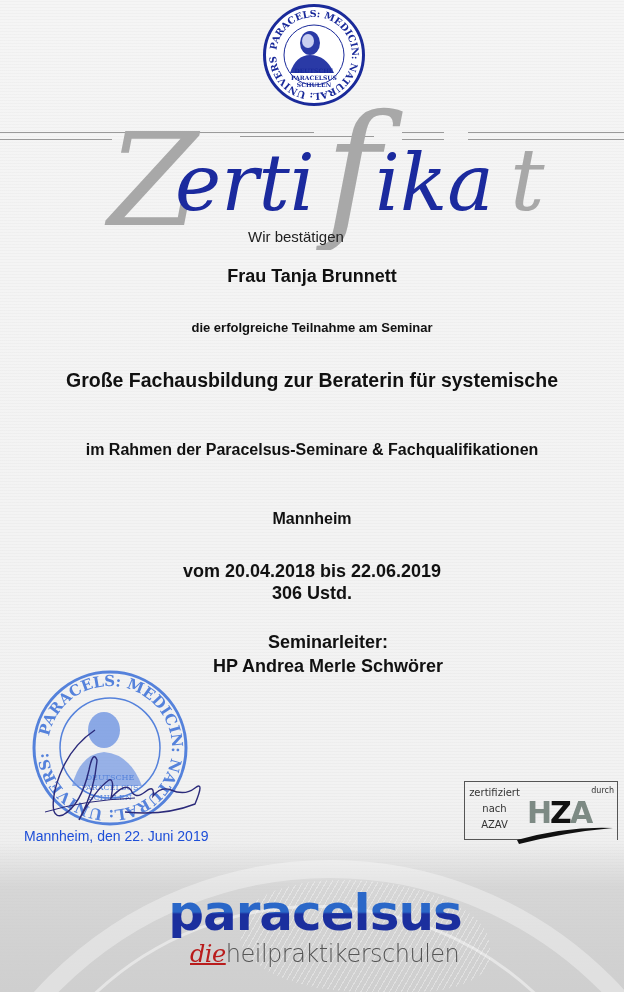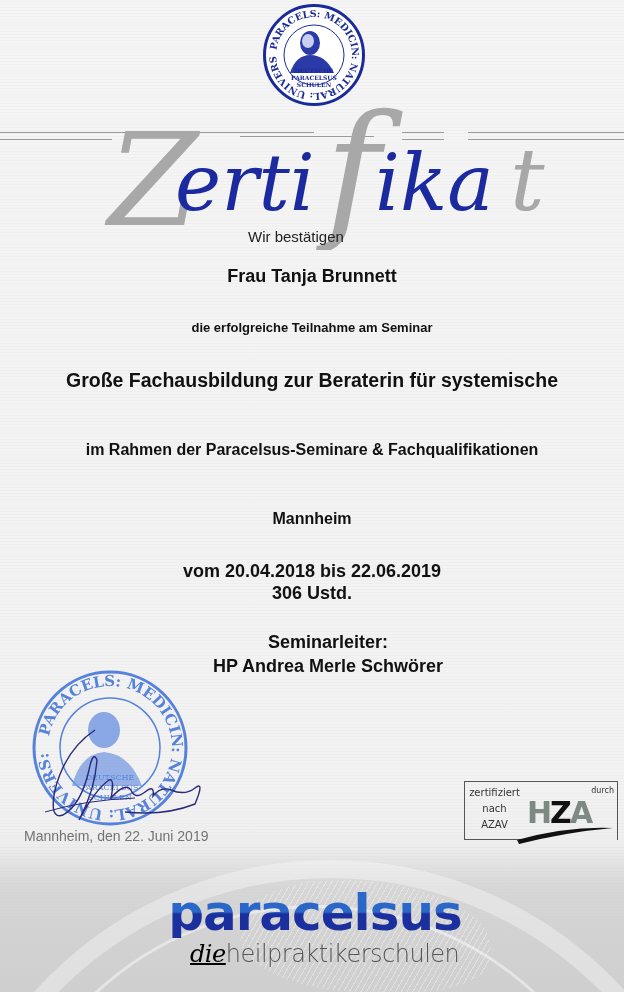--- a/index.html
+++ b/index.html
@@ -151,21 +151,21 @@
       left: 35px;
       top: 720px;
       width: 180px;
       height: 110px;
     }
     .place-date {
       position: absolute;
       left: 24px;
       top: 828px;
       font-size: 14px;
-      color: #737373;
+      color: #1d4ed8;
     }
 
     .azav-box {
       position: absolute;
       left: 464px;
       top: 781px;
       width: 154px;
       height: 59px;
       border: 1px solid #555;
       border-bottom: none;
@@ -241,21 +241,21 @@
       font-family: "DejaVu Sans", sans-serif;
       font-size: 24px;
       font-weight: 300;
       color: #555;
       letter-spacing: -0.5px;
       white-space: nowrap;
     }
     .logo-sub .die {
       font-family: "DejaVu Serif", serif;
       font-style: italic;
-      color: #000000;
+      color: #b91c1c;
       text-decoration: underline;
       text-decoration-thickness: 2px;
     }
   </style>
 </head>
 <body>
 
 <div class="paper"></div>
 <div class="bottom-band"></div>
 <div class="bottom-seal-arc"></div>

